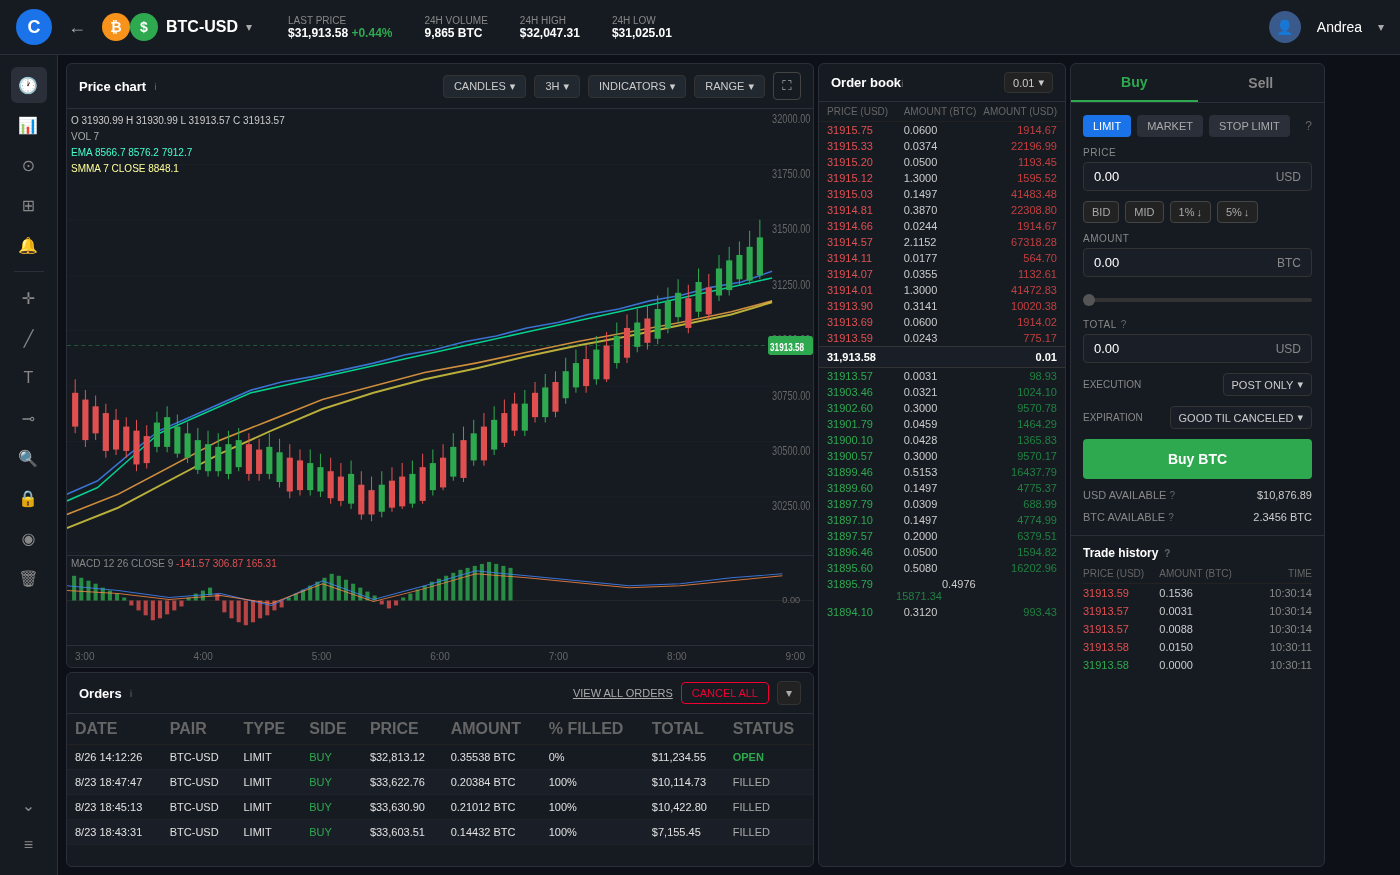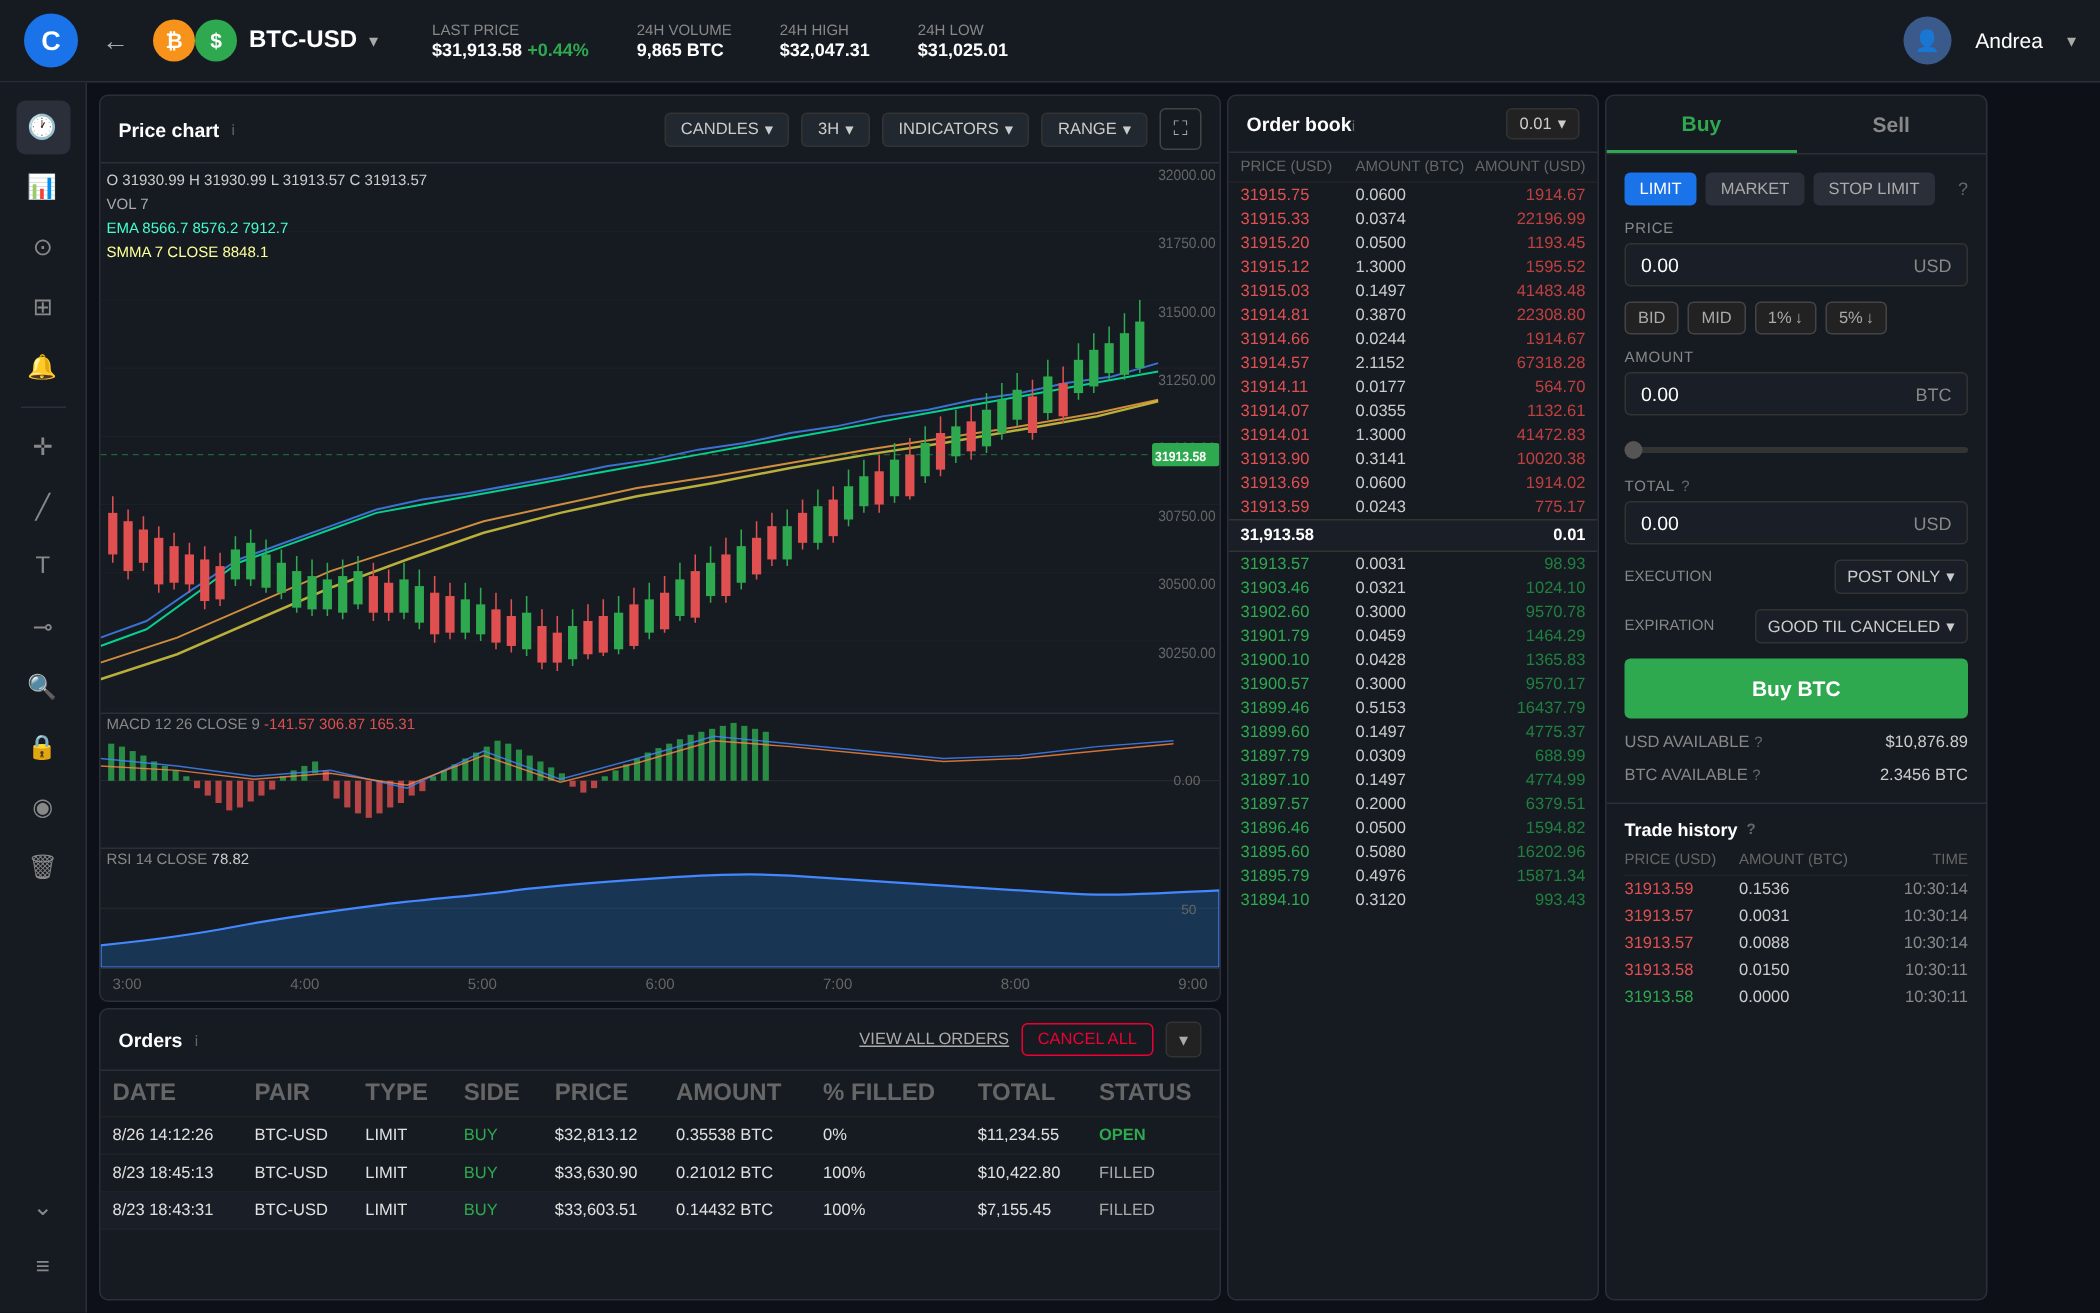--- a/index.html
+++ b/index.html
@@ -472,31 +472,20 @@
               <rect x="432" y="12" width="4" height="33" fill="#2ea94f" opacity="0.8"></rect>
             </g>
 
             <polyline points="0,30 50,35 100,42 150,38 200,50 250,25 300,44 350,30 400,15 450,20 500,25 550,30 600,28 650,22 700,18" fill="none" stroke="#4488ff" stroke-width="1" opacity="0.8"></polyline>
             <polyline points="0,35 50,38 100,44 150,40 200,48 250,28 300,46 350,33 400,18 450,22 500,27 550,32 600,30 650,25 700,20" fill="none" stroke="#ff8844" stroke-width="1" opacity="0.8"></polyline>
 
             <text x="700" y="48" fill="#666" font-size="9">0.00</text>
           </svg>
         </div>
 
-        <div style="height:80px;position:relative;border-top:1px solid #2a2f3a;overflow:hidden;">
-          <div style="position:absolute;top:2px;left:4px;font-size:10px;color:#888;z-index:2;">
-            <span>RSI 14 CLOSE</span> <span style="color:#ccc">78.82</span>
-          </div>
-          <svg width="100%" height="100%" viewBox="0 0 730 80" preserveAspectRatio="none">
-            <line x1="0" y1="40" x2="730" y2="40" stroke="#333" stroke-width="0.5"></line>
-
-            <path d="M0,65 C30,62 60,58 90,52 C120,46 150,42 180,38 C210,34 240,32 270,28 C300,24 330,22 360,20 C390,18 420,16 450,18 C480,20 510,22 540,24 C570,26 600,28 630,30 C660,32 690,30 730,28 L730,80 L0,80 Z" fill="rgba(30,120,200,0.3)" stroke="#4488ff" stroke-width="1.5"></path>
-            <text x="705" y="44" fill="#666" font-size="9">50</text>
-          </svg>
-        </div>
 
         <div style="height:22px;display:flex;align-items:center;padding:0 8px;border-top:1px solid #2a2f3a;">
           <div style="display:flex;justify-content:space-between;width:100%;color:#666;font-size:10px;">
             <span>3:00</span>
             <span>4:00</span>
             <span>5:00</span>
             <span>6:00</span>
             <span>7:00</span>
             <span>8:00</span>
             <span>9:00</span>
@@ -532,20 +521,31 @@
     <td>8/26 14:12:26</td>
     <td>BTC-USD</td>
     <td>LIMIT</td>
     <td class="side-buy">BUY</td>
     <td>$32,813.12</td>
     <td>0.35538 BTC</td>
     <td>0%</td>
     <td>$11,234.55</td>
     <td class="status-open">OPEN</td>
   </tr>
+            <tr class="row-alt">
+    <td>8/23 18:47:47</td>
+    <td>BTC-USD</td>
+    <td>LIMIT</td>
+    <td class="side-buy">BUY</td>
+    <td>$33,622.76</td>
+    <td>0.20384 BTC</td>
+    <td>100%</td>
+    <td>$10,114.73</td>
+    <td class="status-filled">FILLED</td>
+  </tr>
             <tr>
     <td>8/23 18:45:13</td>
     <td>BTC-USD</td>
     <td>LIMIT</td>
     <td class="side-buy">BUY</td>
     <td>$33,630.90</td>
     <td>0.21012 BTC</td>
     <td>100%</td>
     <td>$10,422.80</td>
     <td class="status-filled">FILLED</td>
@@ -716,21 +716,21 @@
           <div class="ob-row ob-row-bid" style="display: grid; grid-template-columns: 1fr 1fr 1fr; padding: 2px 8px; font-size: 11px; cursor: pointer; position: relative;">
     <span class="ob-price-bid">31896.46</span>
     <span class="ob-amount">0.0500</span>
     <span class="ob-total-bid">1594.82</span>
   </div>
           <div class="ob-row ob-row-bid" style="display: grid; grid-template-columns: 1fr 1fr 1fr; padding: 2px 8px; font-size: 11px; cursor: pointer; position: relative;">
     <span class="ob-price-bid">31895.60</span>
     <span class="ob-amount">0.5080</span>
     <span class="ob-total-bid">16202.96</span>
   </div>
-          <div class="ob-row ob-row-bid" style="display: grid; grid-template-columns: 1fr 1fr 1fr; padding: 2px 8px; font-size: 11px; cursor: pointer; position: relative;">
+          <div class="ob-row ob-row-bid" style="display: grid; grid-template-columns: 1fr 1fr; padding: 2px 8px; font-size: 11px; cursor: pointer; position: relative;">
     <span class="ob-price-bid">31895.79</span>
     <span class="ob-amount">0.4976</span>
     <span class="ob-total-bid">15871.34</span>
   </div>
           <div class="ob-row ob-row-bid" style="display: grid; grid-template-columns: 1fr 1fr 1fr; padding: 2px 8px; font-size: 11px; cursor: pointer; position: relative;">
     <span class="ob-price-bid">31894.10</span>
     <span class="ob-amount">0.3120</span>
     <span class="ob-total-bid">993.43</span>
   </div>
         </div>

